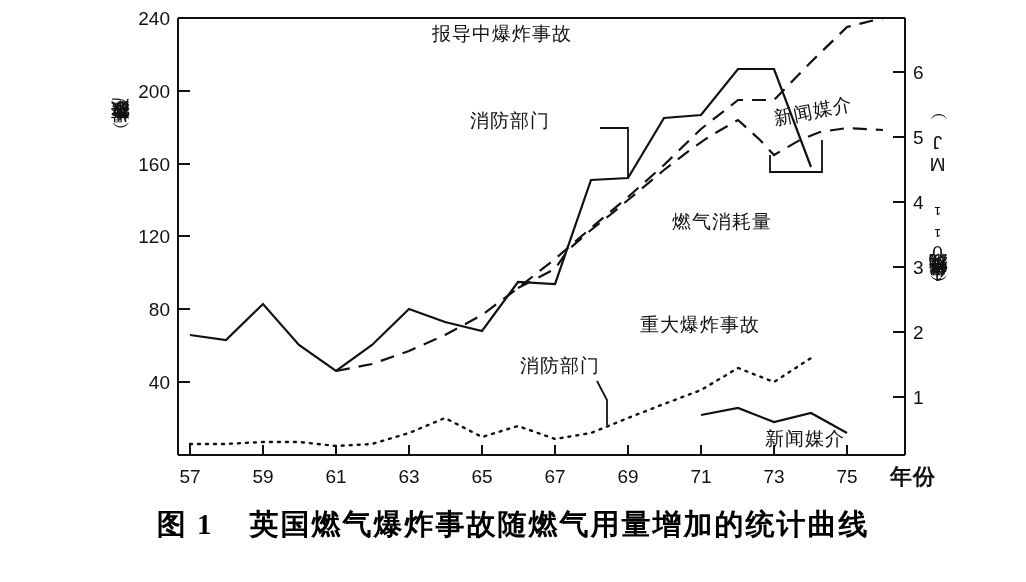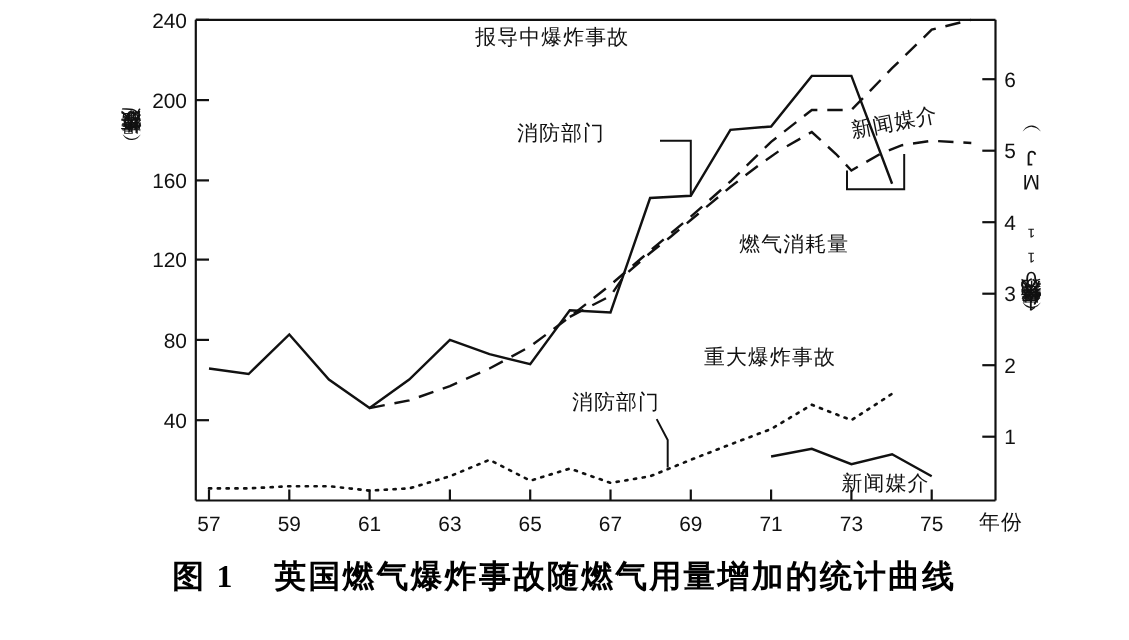--- a/index.html
+++ b/index.html
@@ -50,21 +50,22 @@
   .y-right-title {
     left: 925px;
     top: 130px;
     writing-mode: vertical-rl;
     text-orientation: upright;
     transform: rotate(180deg);
   }
   .x-title {
     left: 890px;
     top: 462px;
-    font-size: 19px;
+    font-size: 22px;
+    font-weight: bold;
   }
   .caption {
     position: absolute;
     left: 0;
     top: 505px;
     width: 1026px;
     text-align: center;
     font-size: 29px;
     font-weight: bold;
     font-family: "Liberation Serif", serif;

